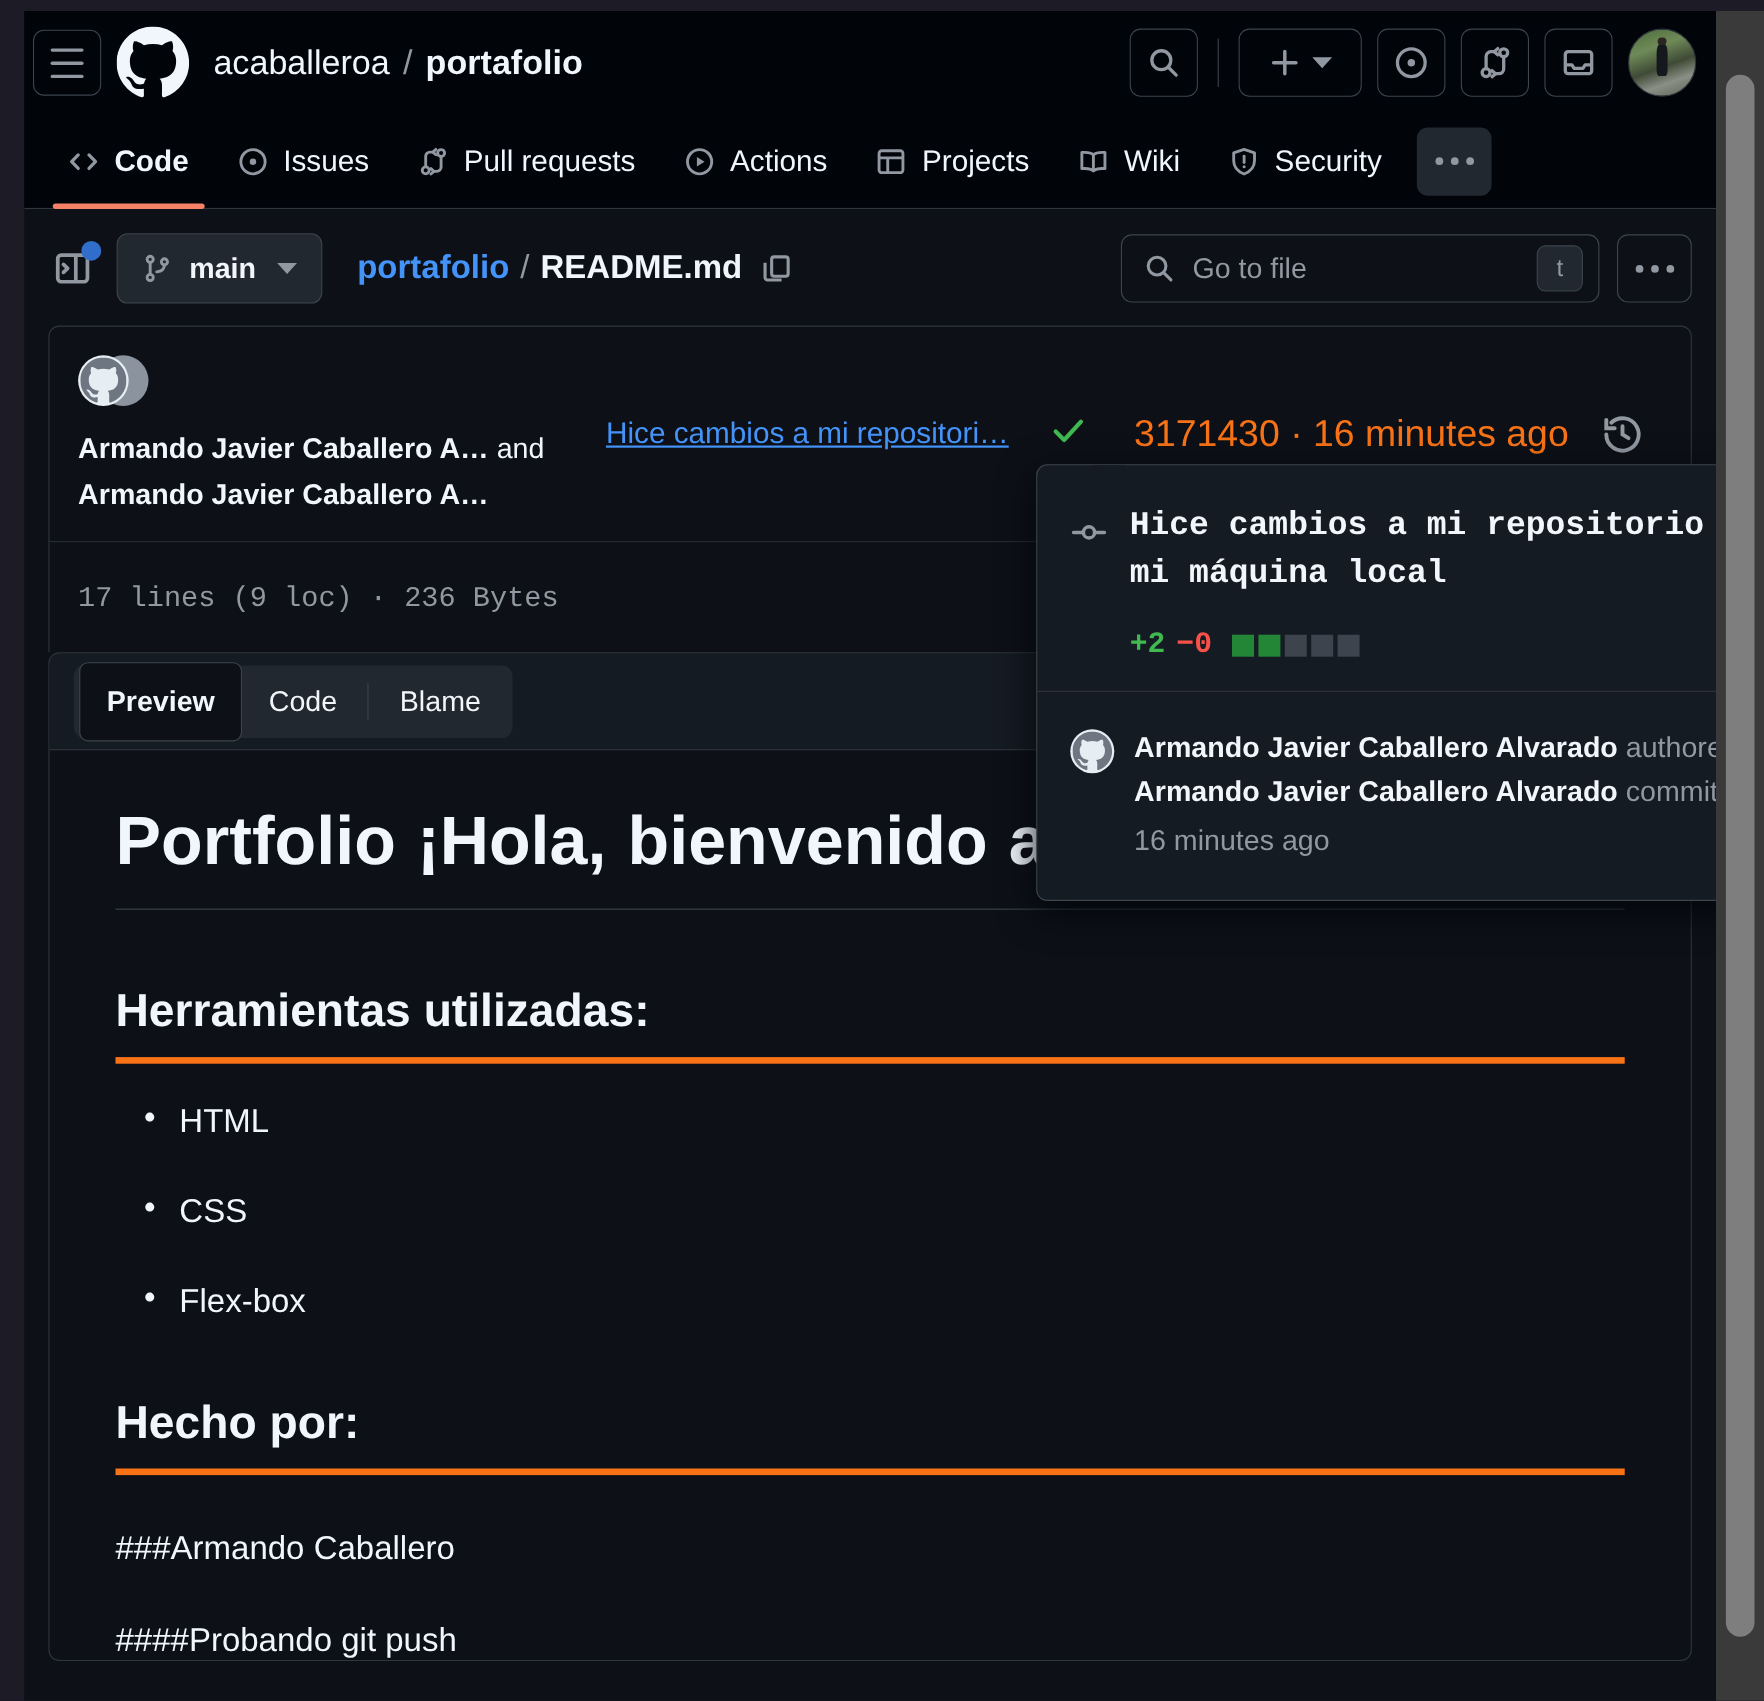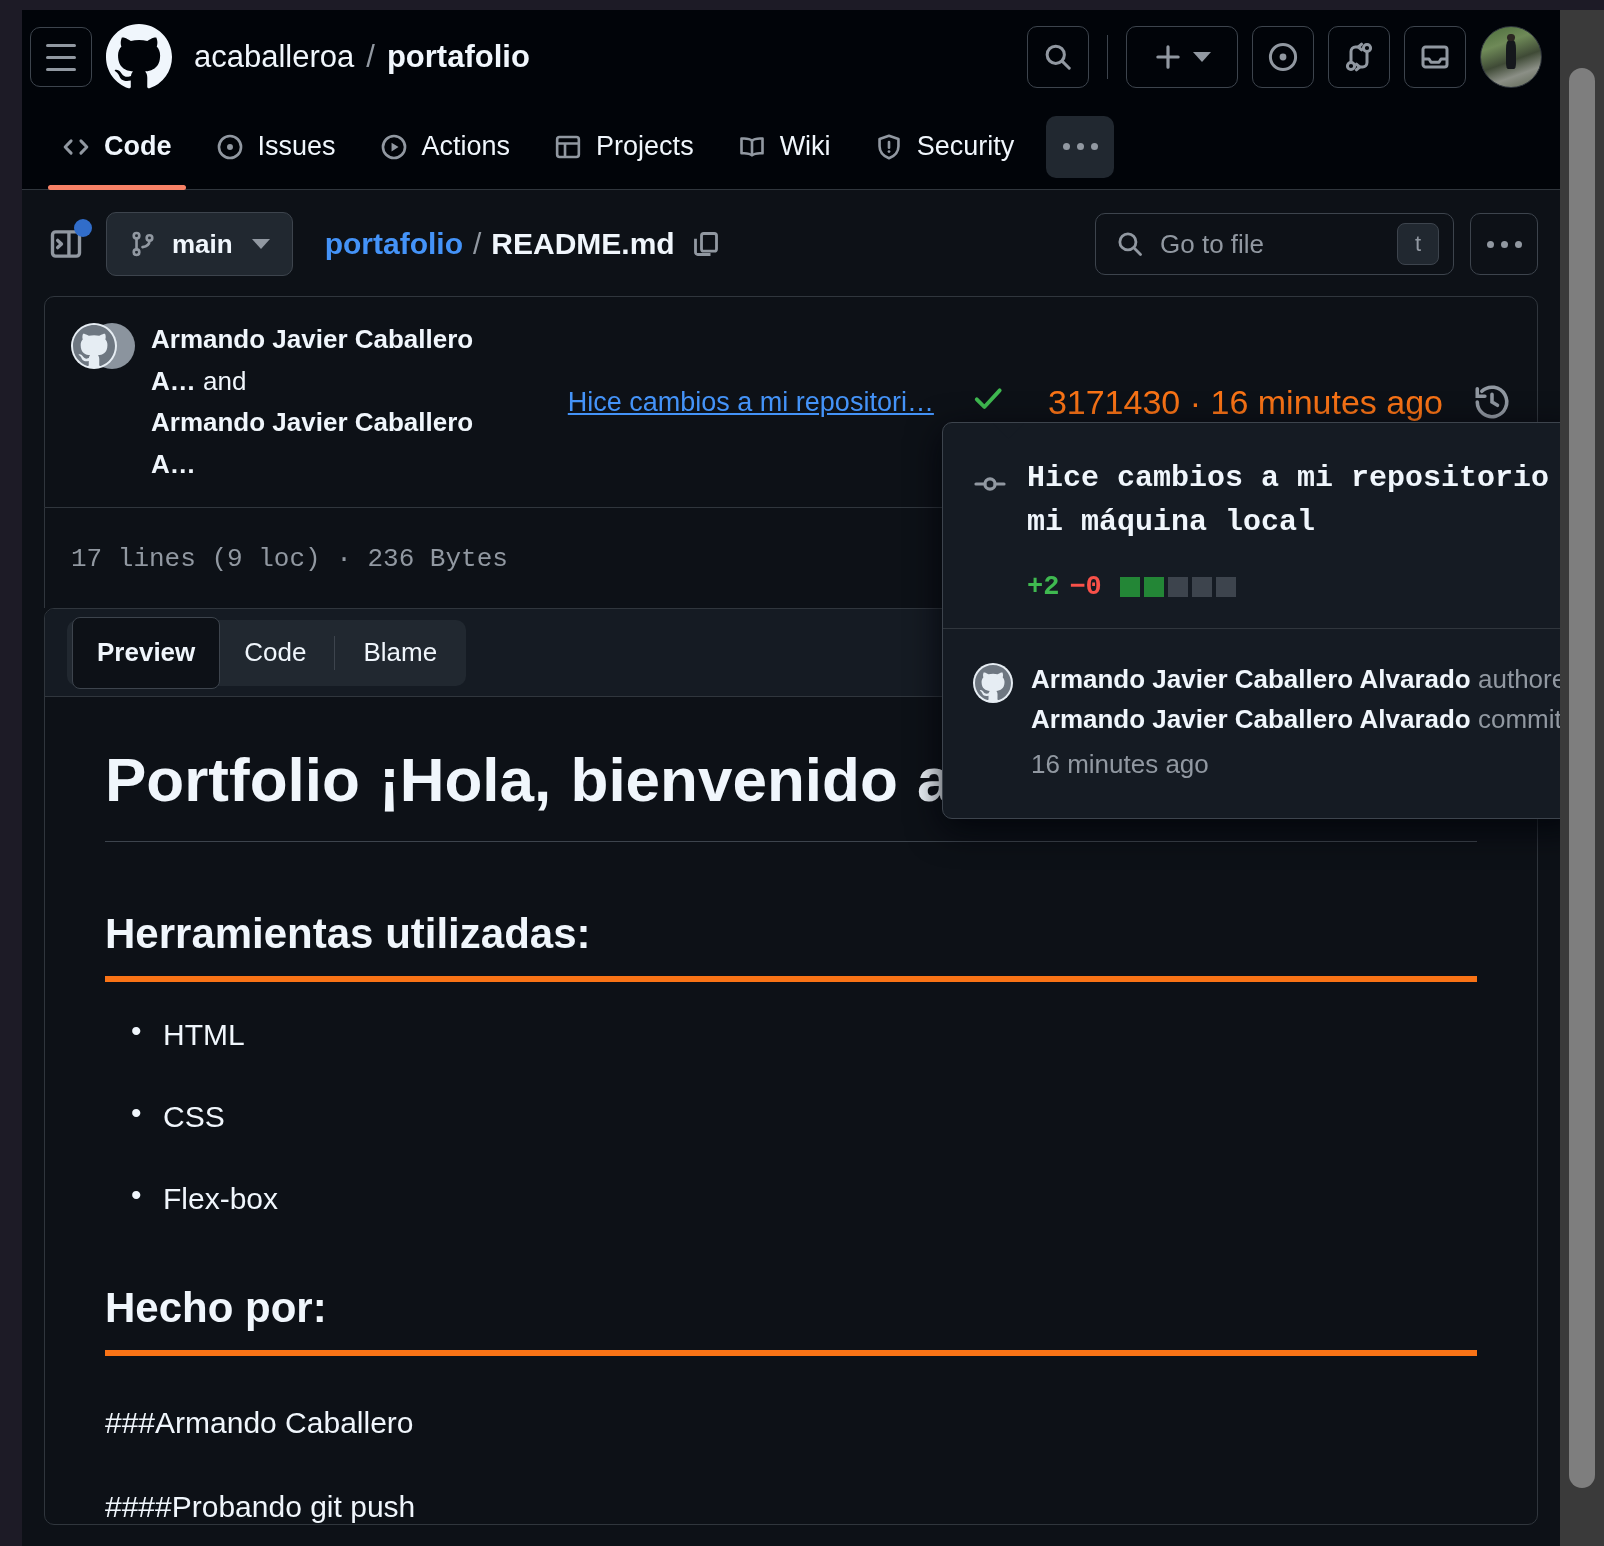--- a/index.html
+++ b/index.html
@@ -140,21 +140,21 @@
     border-top: 10px solid #9198a1; margin-left: 4px;
   }
   .path-crumb { display: flex; align-items: center; gap: 10px; font-size: 30px; margin-left: 14px; }
   .path-crumb .dir { color: #4493f8; font-weight: 700; }
   .path-crumb .slash { color: #9198a1; }
   .path-crumb .file { color: #f0f6fc; font-weight: 700; }
   .copy-icon { color: #9198a1; margin-left: 6px; display: flex; }
 
   .file-nav-right { margin-left: auto; display: flex; align-items: center; gap: 16px; }
   .goto-file {
-    width: 359px; height: 62px;
+    width: 435px; height: 62px;
     border: 1px solid #3d444d; border-radius: 10px;
     display: flex; align-items: center; padding: 0 14px 0 20px;
     color: #9198a1; font-size: 26px; gap: 16px;
     background: #0d1117;
   }
   .goto-file .kbd {
     margin-left: auto;
     width: 42px; height: 42px; border: 1px solid #3d444d; border-radius: 8px;
     background: #212830; color: #9198a1;
     display: flex; align-items: center; justify-content: center;
@@ -168,21 +168,21 @@
 
   
   .commit-box {
     margin: 0 22px;
     border: 1px solid #30363d; border-radius: 10px 10px 0 0;
     background: #0d1117;
     display: flex; align-items: center;
     padding: 22px 26px;
     min-height: 100px;
   }
-  .commit-authors { display: flex; align-items: flex-start; gap: 18px; max-width: 620px; }
+  .commit-authors { display: flex; align-items: flex-start; gap: 18px; max-width: 620px; flex-direction: column; }
   .stacked-avatars { position: relative; width: 62px; height: 46px; flex: none; margin-top: 4px; }
   .stacked-avatars .av {
     position: absolute; top: 0; width: 46px; height: 46px; border-radius: 50%;
     background: #c9d1d9;
   }
   .stacked-avatars .av.back { left: 18px; background: #8b949e; }
   .stacked-avatars .av.front { left: 0; background: #e6edf3; display:flex;align-items:center;justify-content:center; }
   .stacked-avatars .av.front svg { width: 42px; height: 42px; }
   .commit-author-names {
     color: #f0f6fc; font-size: 26px; font-weight: 700; line-height: 1.6;
@@ -404,20 +404,31 @@
         <div class="repo-tab">
           <span class="tab-icon">
             <svg width="28" height="28" viewBox="0 0 16 16" fill="none" stroke="#9198a1" stroke-width="1.5">
                 <circle cx="8" cy="8" r="6.3"></circle>
                 <circle cx="8" cy="8" r="1.7" fill="#9198a1" stroke="none"></circle>
               </svg>
           </span>
           <span>Issues</span>
         </div>
 
+        <div class="repo-tab">
+          <span class="tab-icon">
+            <svg width="28" height="28" viewBox="0 0 16 16" fill="none" stroke="#9198a1" stroke-width="1.5">
+                <circle cx="4" cy="12.5" r="1.8"></circle>
+                <circle cx="12" cy="3.5" r="1.8"></circle>
+                <path d="M4 10.7V5.2A2.2 2.2 0 0 1 6.2 3H8M12 5.3v5.5a2.2 2.2 0 0 1-2.2 2.2H8" stroke-linecap="round"></path>
+                <path d="M9.3 1.6 7.7 3l1.6 1.4M6.7 11.6 8.3 13l-1.6 1.4" stroke-linecap="round" stroke-linejoin="round"></path>
+              </svg>
+          </span>
+          <span>Pull requests</span>
+        </div>
 
         <div class="repo-tab">
           <span class="tab-icon">
             <svg width="28" height="28" viewBox="0 0 16 16" fill="none" stroke="#9198a1" stroke-width="1.5">
                 <circle cx="8" cy="8" r="6.3"></circle>
                 <path d="M6.6 5.5 10.6 8l-4 2.5V5.5Z" fill="#9198a1" stroke="none"></path>
               </svg>
           </span>
           <span>Actions</span>
         </div>

